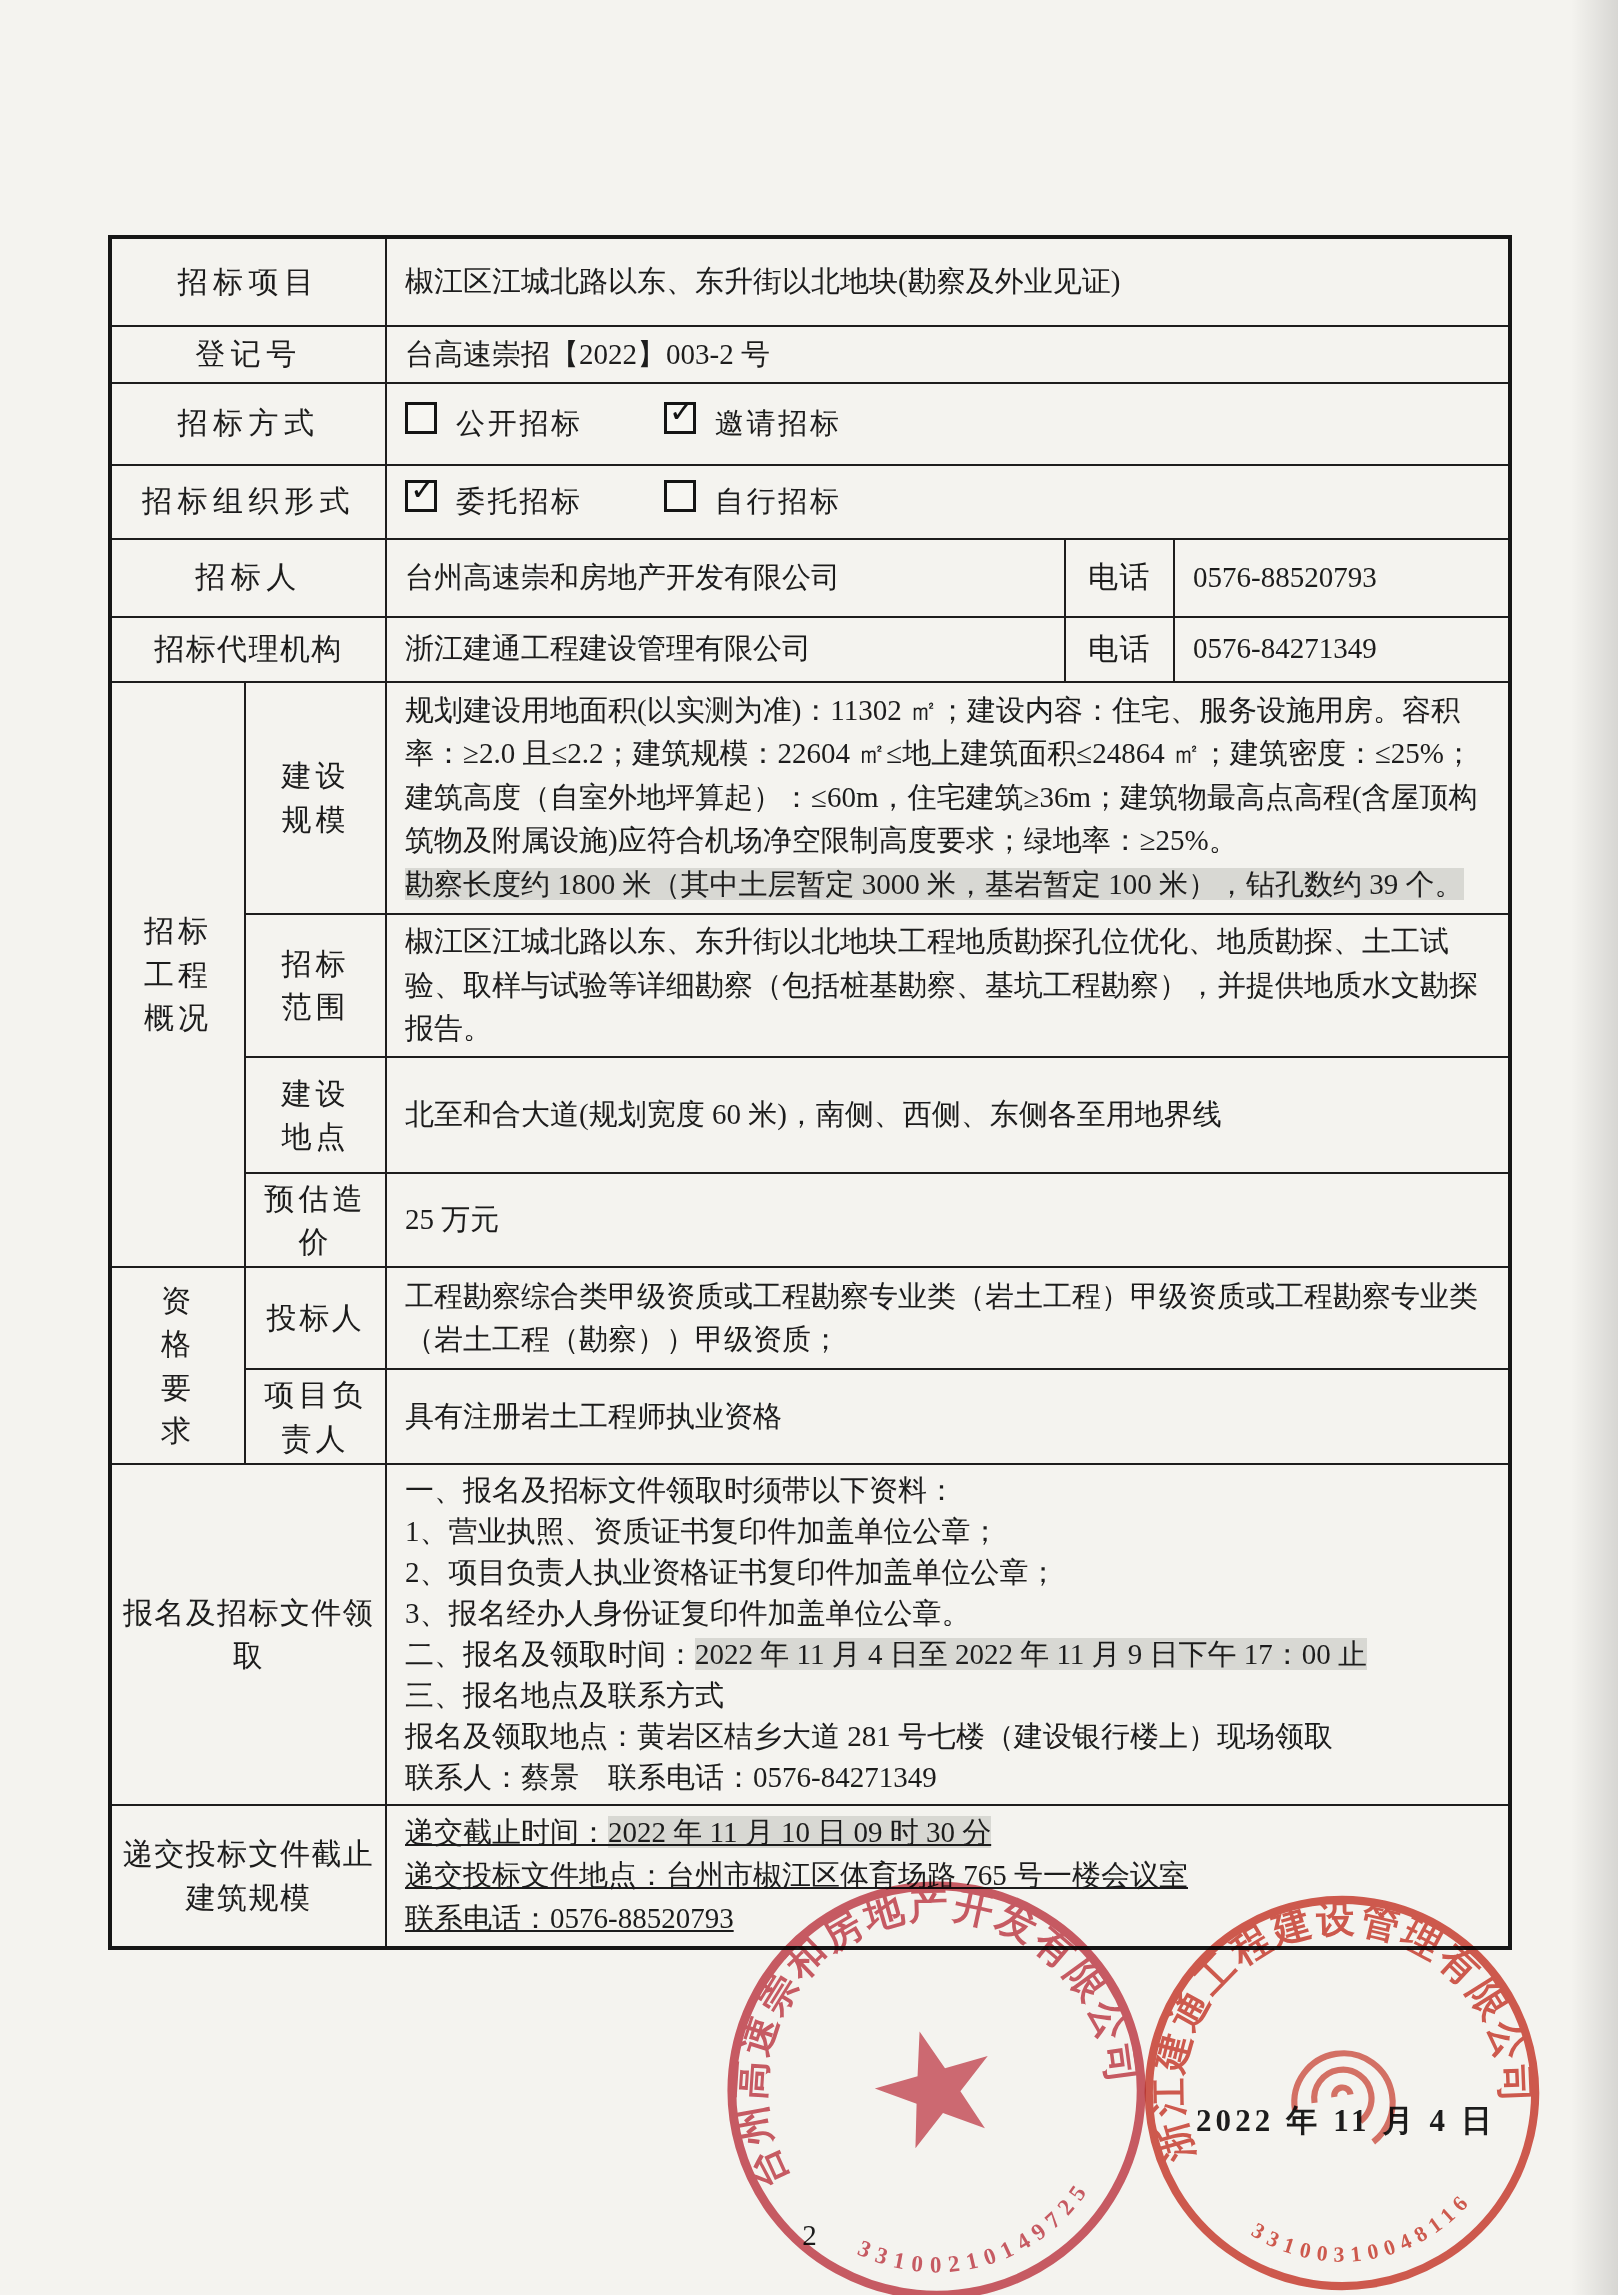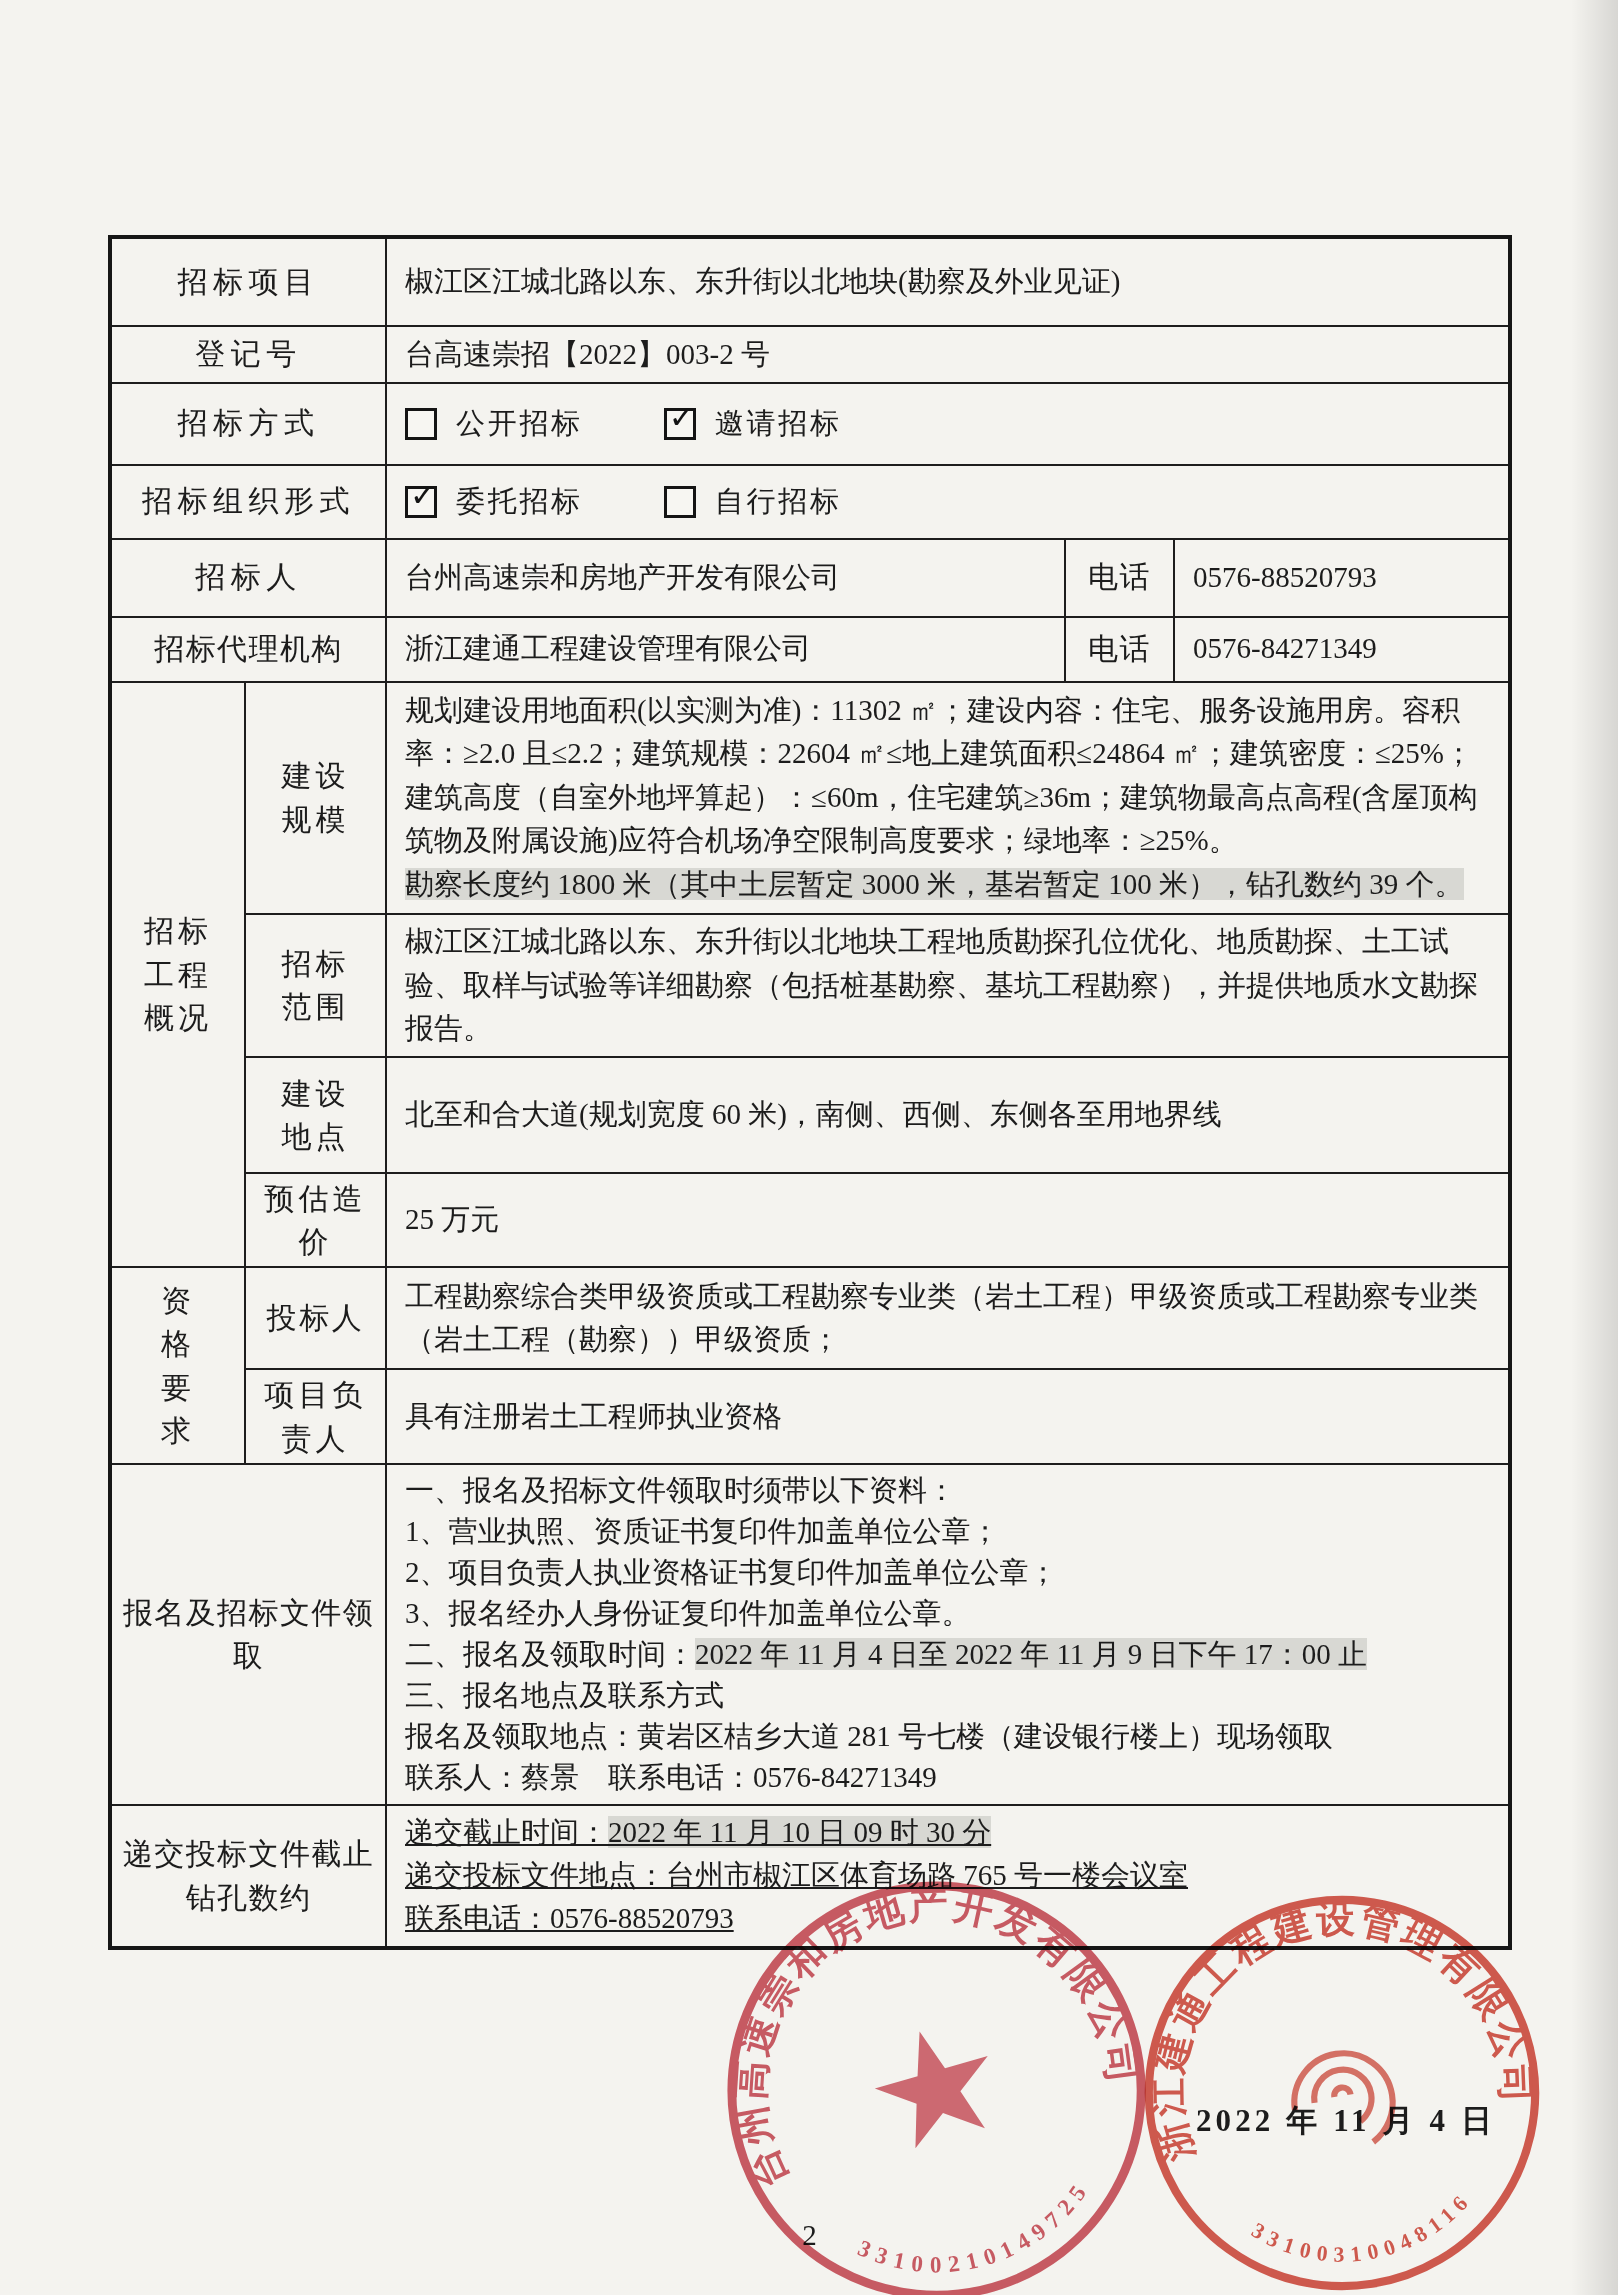--- a/index.html
+++ b/index.html
@@ -25,21 +25,21 @@
   }
   table.doc td { border:2.7px solid #1d1d1d; vertical-align:middle; }
   .lbl {
     text-align:center; font-size:30px; letter-spacing:5.5px; padding:2.7px;
   }
   .vert { white-space:pre-line; line-height:1.45; letter-spacing:4.1px; }
   .val { font-size:29px; padding:5.5px 18px; line-height:1.5; }
   .val .line { line-height:1.5; }
   .hl { background:#d8d8d3; }
   .opts { display:flex; align-items:center; }
-  .opt { display:flex; align-items:center; }
+  .opt { display:flex; }
   .opt + .opt { margin-left:81px; }
   .cb {
     display:inline-flex; width:26px; height:26px; border:3.4px solid #141414;
     align-items:center; justify-content:center; background:#f7f6f2;
     position:relative; flex:none;
   }
   .tick {
     font-size:31px; font-weight:bold; line-height:1;
     transform:translate(2px,-6.1px); color:#141414;
     font-family:"DejaVu Sans",sans-serif;
@@ -176,21 +176,21 @@
         <div class="line">
           <span>二、报名及领取时间：</span><span class="hl">2022 年 11 月 4 日至 2022 年 11 月 9 日下午 17：00 止</span>
         </div>
         <div class="line">三、报名地点及联系方式</div>
         <div class="line">报名及领取地点：黄岩区桔乡大道 281 号七楼（建设银行楼上）现场领取</div>
         <div class="line">联系人：蔡景　联系电话：0576-84271349</div>
       </td>
     </tr>
     <tr style="height:136px">
       <td colspan="2" class="lbl vert" style="letter-spacing:1.4px">递交投标文件截止
-钻孔数约</td>
+建筑规模</td>
       <td colspan="3" class="val deadline-lines">
         <div class="line">
           <span>递交截止时间：</span><span class="hl">2022 年 11 月 10 日 09 时 30 分</span>
         </div>
         <div class="line">递交投标文件地点：台州市椒江区体育场路 765 号一楼会议室</div>
         <div class="line">联系电话：0576-88520793</div>
       </td>
     </tr>
   </tbody>
     </table>

